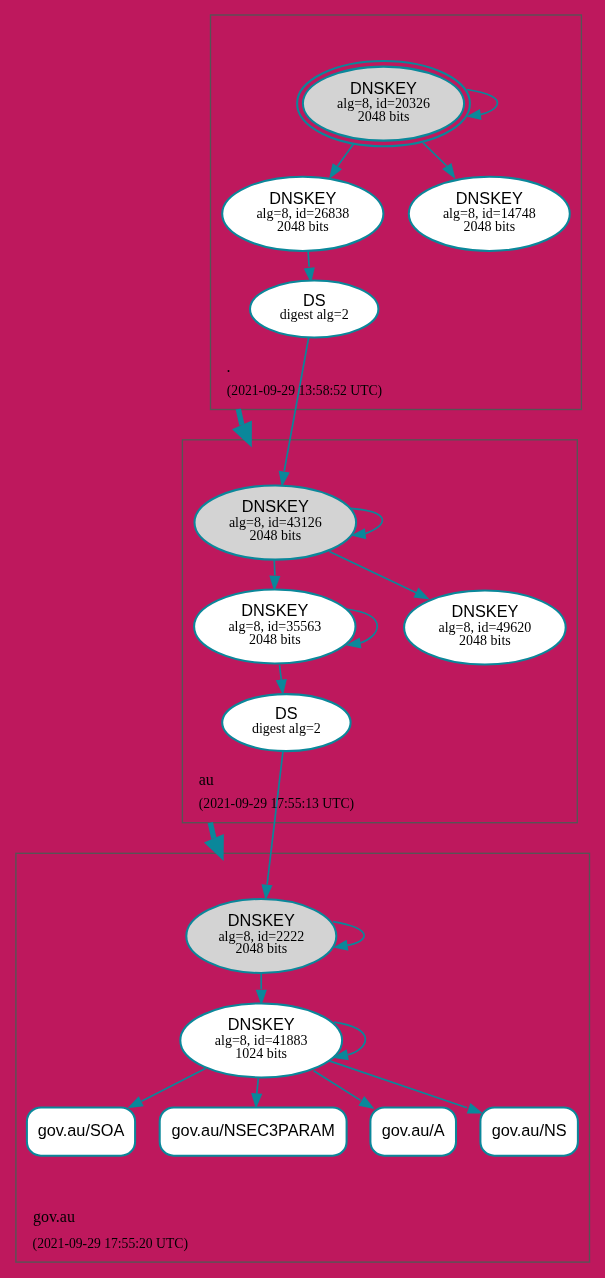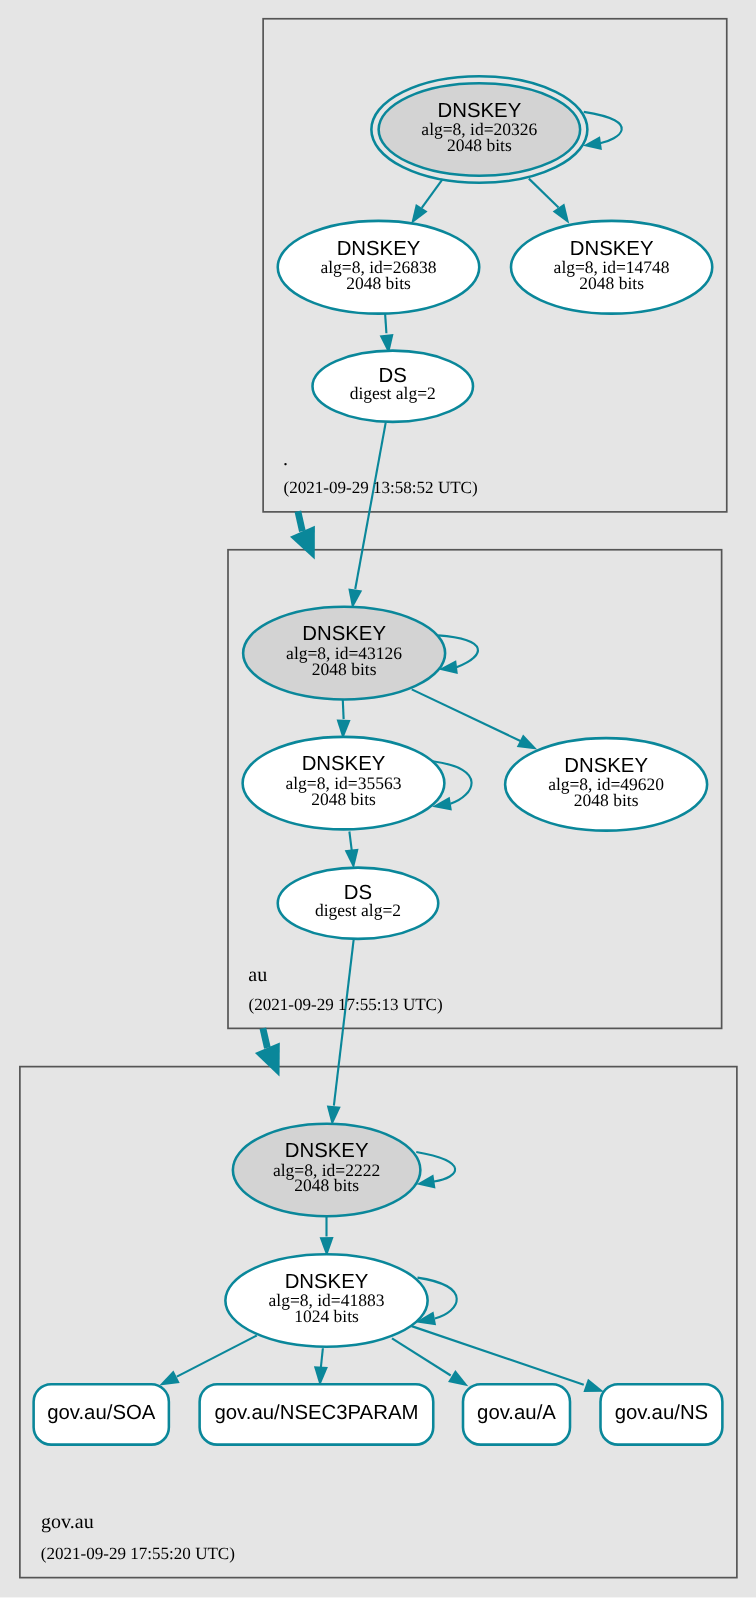--- a/index.html
+++ b/index.html
@@ -1,18 +1,18 @@
 <!DOCTYPE html>
 <html><head>
 <meta charset="utf-8">
 <title>DNSSEC Authentication Chain</title>
 <style>
   html,body{margin:0;padding:0;background:#ffffff;}
   body{width:605px;height:1278px;overflow:hidden;font-family:"Liberation Sans",sans-serif;}
-  #diagram{position:relative;width:605px;height:1278px;background:#e5e5e5;}
+  #diagram{position:relative;width:605px;height:1278px;background:#be185d;}
   svg#chain{display:block;width:605px;height:1278px;shape-rendering:geometricPrecision;}
   .cluster-box{fill:none;stroke:#555555;stroke-width:1.35;}
   .ring{fill:#ffffff;stroke:#0a879a;stroke-width:2.05;}
   .ring.filled{fill:#d3d3d3;}
   .ring.outer{fill:none;}
   .rrset-box{fill:#ffffff;stroke:#0a879a;stroke-width:2.05;}
   .edge{fill:none;stroke:#0a879a;stroke-width:1.7;}
   .edge-thick{fill:none;stroke:#0a879a;stroke-width:5.4;}
   .ahead{fill:#0a879a;stroke:none;}
   text{fill:#000000;-webkit-font-smoothing:antialiased;}

